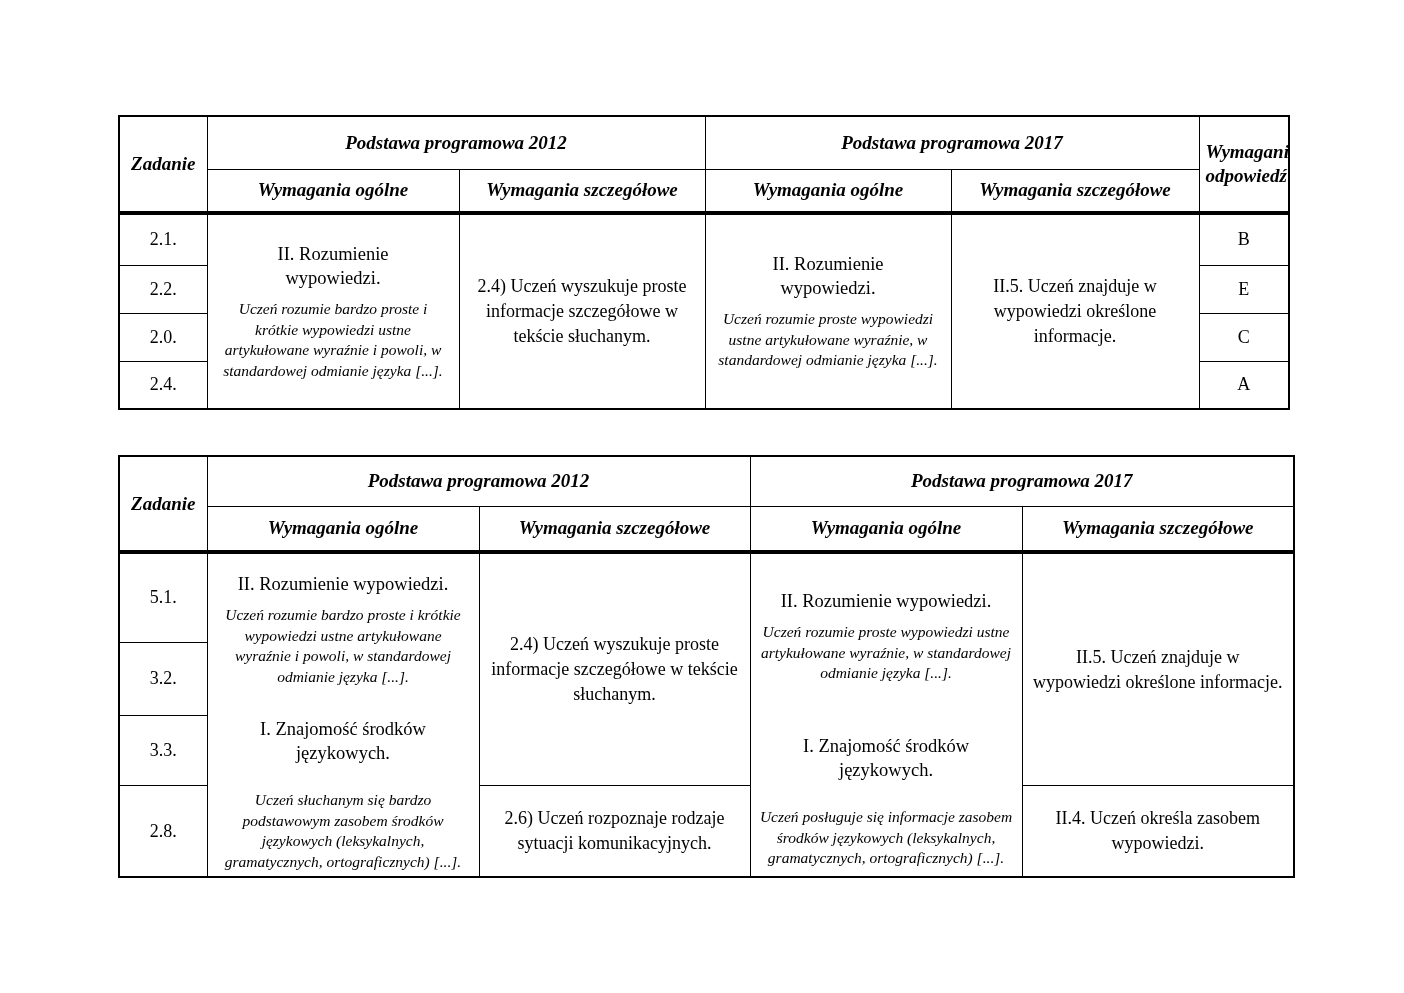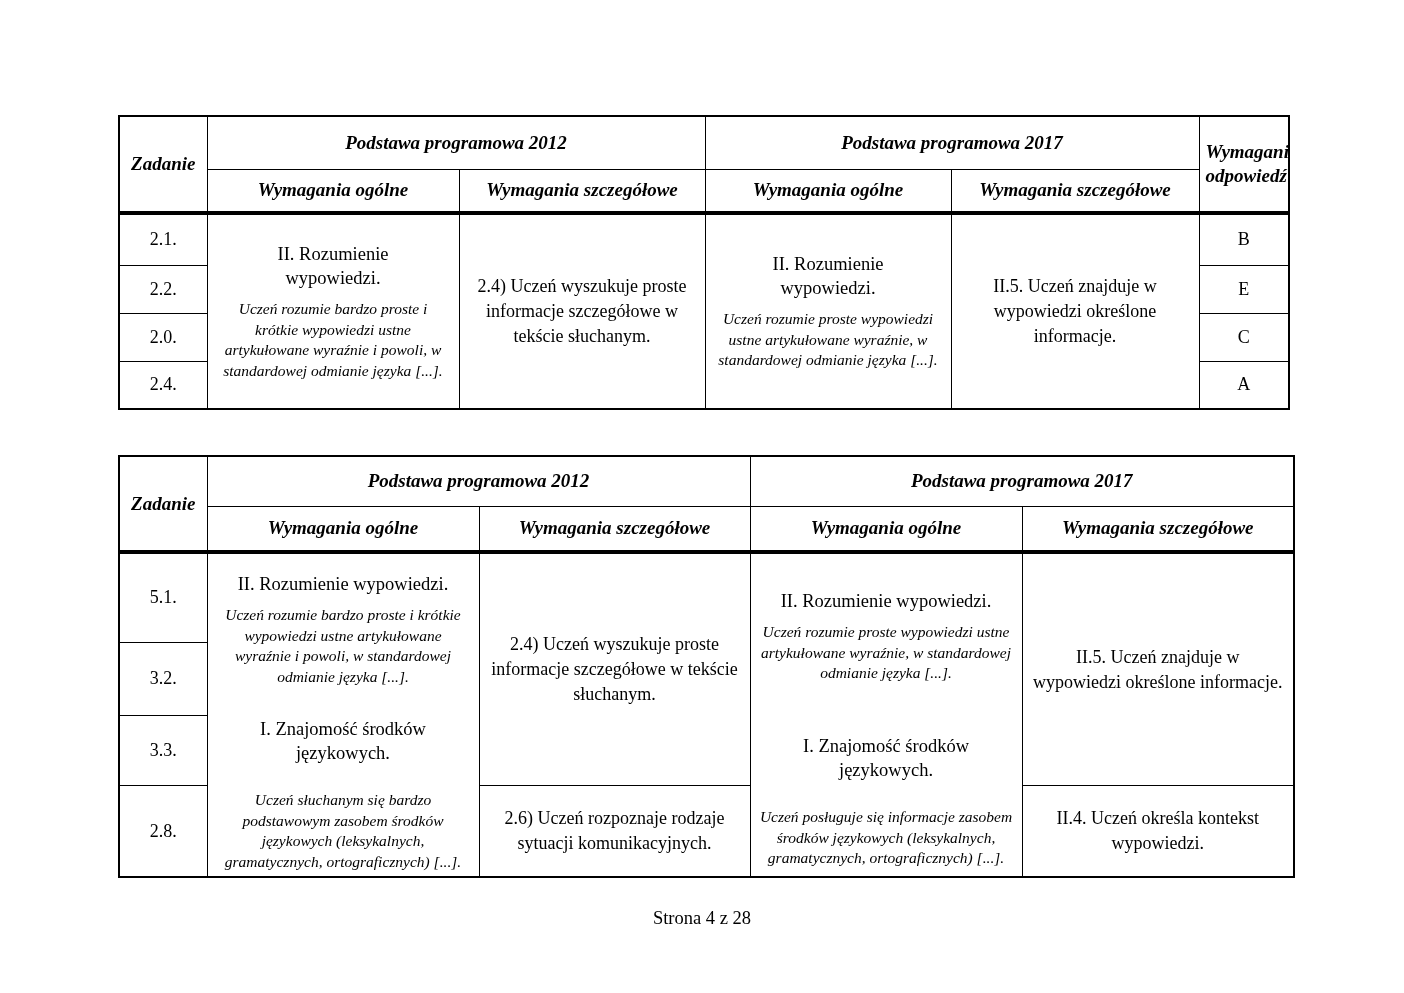--- a/index.html
+++ b/index.html
@@ -204,19 +204,18 @@
       </tr>
       <tr class="r2">
         <td class="task-cell">3.2.</td>
       </tr>
       <tr class="r3">
         <td class="task-cell">3.3.</td>
       </tr>
       <tr class="r4">
         <td class="task-cell">2.8.</td>
         <td class="szcz-cell">2.6) Uczeń rozpoznaje rodzaje sytuacji komunikacyjnych.</td>
-        <td class="szcz-cell">II.4. Uczeń określa kontekst wypowiedzi.</td>
+        <td class="szcz-cell">II.4. Uczeń określa zasobem wypowiedzi.</td>
       </tr>
     </tbody>
   </table>
 
-  <div class="footer">Strona 4 z 28</div>
 </div>
 
 </body></html>

